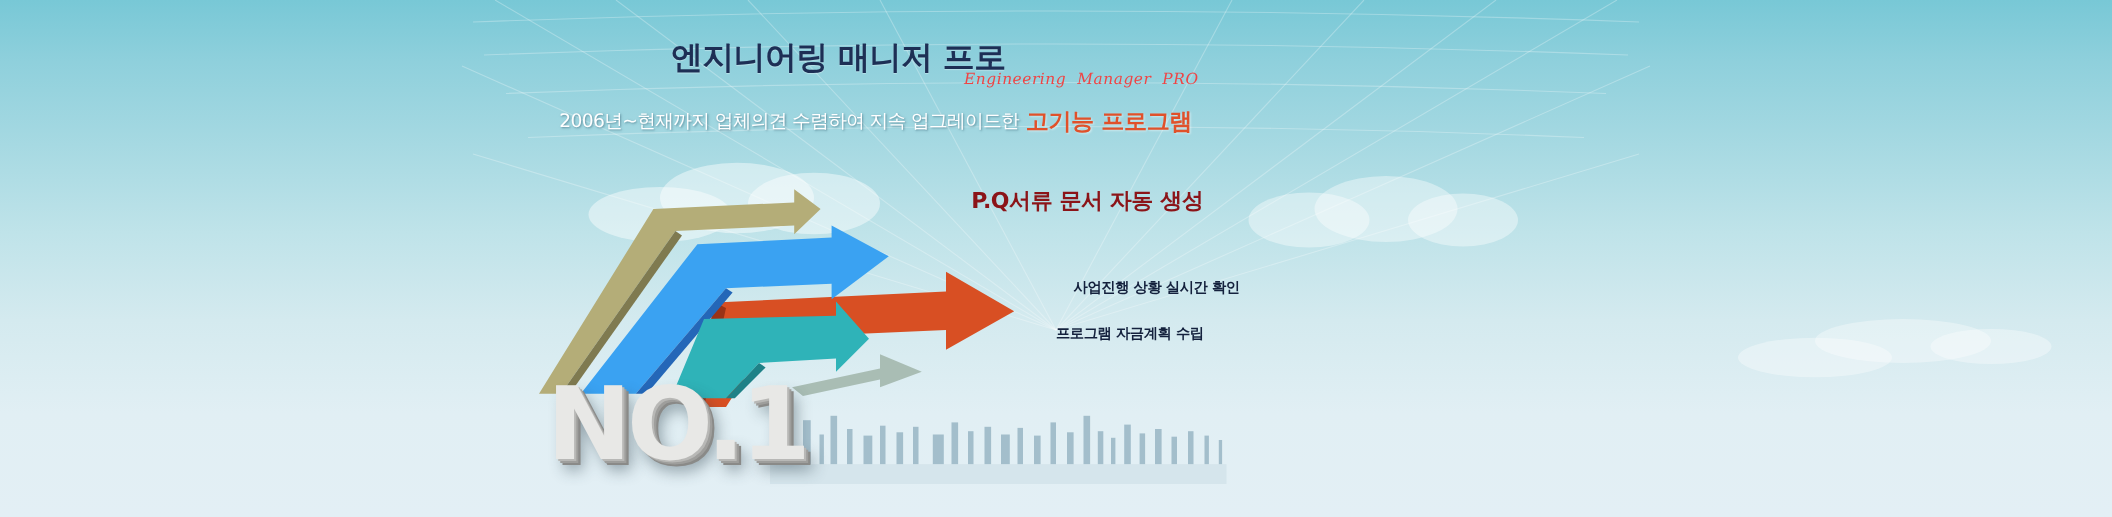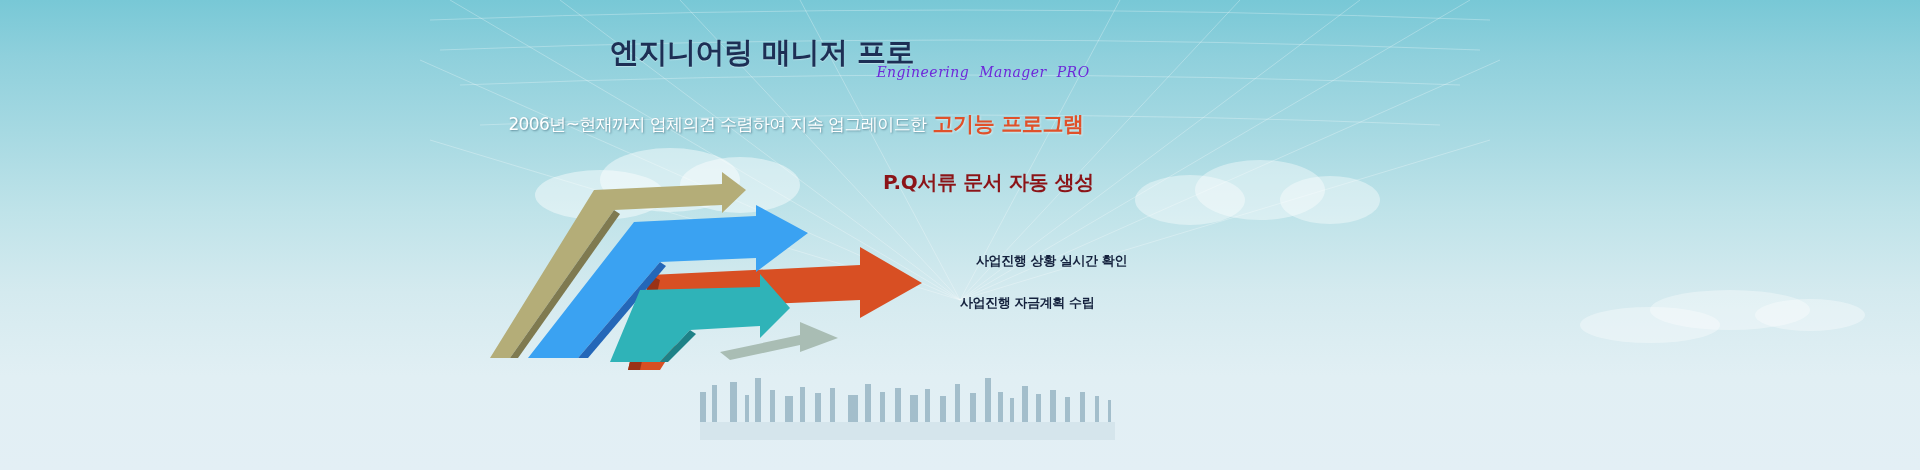--- a/index.html
+++ b/index.html
@@ -15,25 +15,25 @@
 
     .title-ko {
       position: absolute; left: 0; width: 1524px; top: 33px;
       text-align: center; font-size: 29px; font-weight: bold;
       color: #1d2f55; letter-spacing: -0.5px;
       text-shadow: 0 1px 1px rgba(255,255,255,0.35);
     }
     .title-en {
       position: absolute; left: 0; width: 1920px; top: 64px;
       text-align: center; font-family: "DejaVu Serif", serif;
-      font-style: italic; font-size: 14px; color: #6d28d9;
+      font-style: italic; font-size: 14px; color: #ef4444;
       letter-spacing: 0.5px; word-spacing: 5px; padding-left: 46px;
     }
     .tagline {
-      position: absolute; left: 0; width: 1592px; top: 110px;
+      position: absolute; left: 0; width: 1592px; top: 96px;
       text-align: center; white-space: nowrap;
     }
     .tagline .normal {
       font-size: 17px; color: #ffffff; letter-spacing: -0.6px;
       text-shadow: 1px 1px 2px rgba(40,80,100,0.55);
       vertical-align: middle;
     }
     .tagline .accent {
       font-size: 21px; font-weight: bold; color: #e0512a; margin-left: 6px;
       letter-spacing: -0.4px; text-shadow: 1px 1px 2px rgba(255,255,255,0.5);
@@ -103,21 +103,21 @@
 <div class="banner">
   <div class="title-ko">엔지니어링 매니저 프로</div>
   <div class="title-en">Engineering  Manager  PRO</div>
 
   <div class="tagline">
     <span class="normal">2006년~현재까지 업체의견 수렴하여 지속 업그레이드한</span><span class="accent">고기능 프로그램</span>
   </div>
 
   <div class="feature red" style="left:883px;top:169px">P.Q서류 문서 자동 생성</div>
   <div class="feature navy" style="left:976px;top:252px">사업진행 상황 실시간 확인</div>
-  <div class="feature navy" style="left:960px;top:294px">사업진행 자금계획 수립</div>
+  <div class="feature navy" style="left:960px;top:294px">프로그램 자금계획 수립</div>
 
   <svg class="graphic" width="680" height="290" viewBox="480 160 680 290">
 
     <g fill="#8eaebe" fill-opacity="0.75">
       <rect x="700" y="392" width="6" height="30"></rect>
         <rect x="712" y="385" width="5" height="37"></rect>
       <rect x="730" y="382" width="7" height="40"></rect>
         <rect x="745" y="395" width="4" height="27"></rect>
       <rect x="755" y="378" width="6" height="44"></rect>
         <rect x="770" y="390" width="5" height="32"></rect>
@@ -157,13 +157,14 @@
     <polygon points="634,222 756,216 756,205 808,233 756,272 756,258 660,262 578,358 528,358" fill="#3aa2f2"></polygon>
     <polygon points="660,262 578,358 588,358 666,266" fill="#2467b8"></polygon>
 
     <polygon points="594,190 722,184 722,172 746,190 722,213 722,205 614,210 510,358 490,358" fill="#b4ad78"></polygon>
     <polygon points="614,210 510,358 518,358 620,214" fill="#7f7a50"></polygon>
 
     <polygon points="640,290 760,287 760,274 790,308 760,338 760,326 690,330 660,362 610,362" fill="#2fb3b8"></polygon>
     <polygon points="690,330 660,362 668,362 696,334" fill="#1e8187"></polygon>
   </svg>
 
+  <div class="no1">NO.1</div>
 </div>
 
 </body></html>

